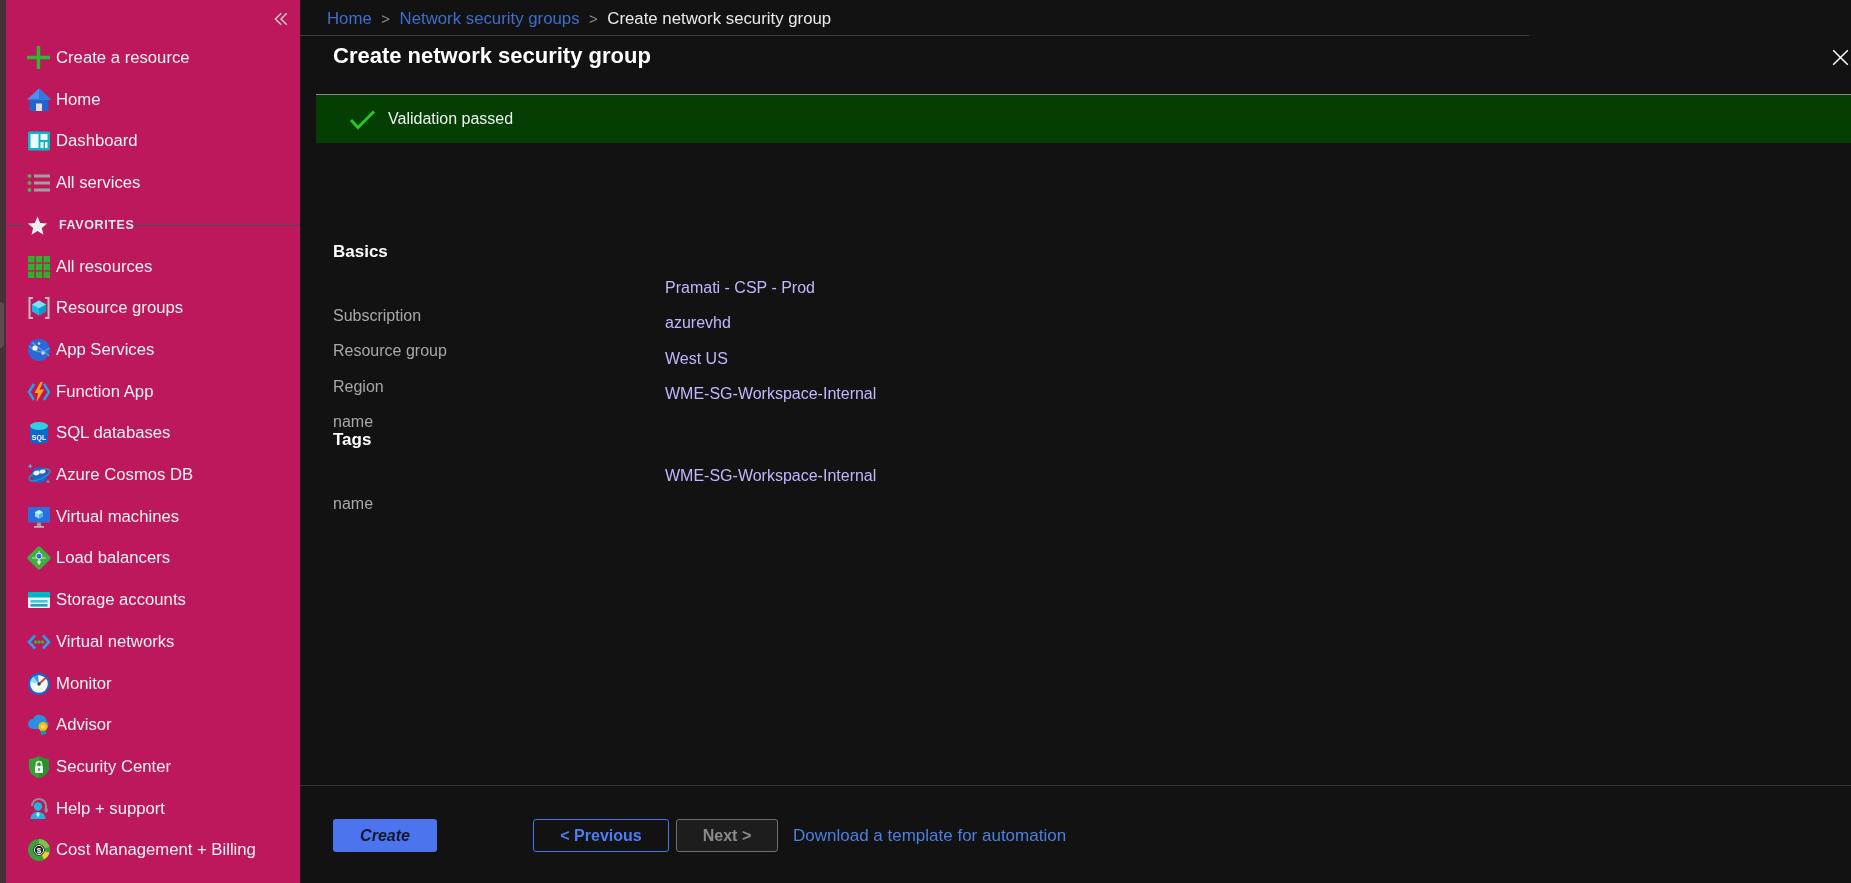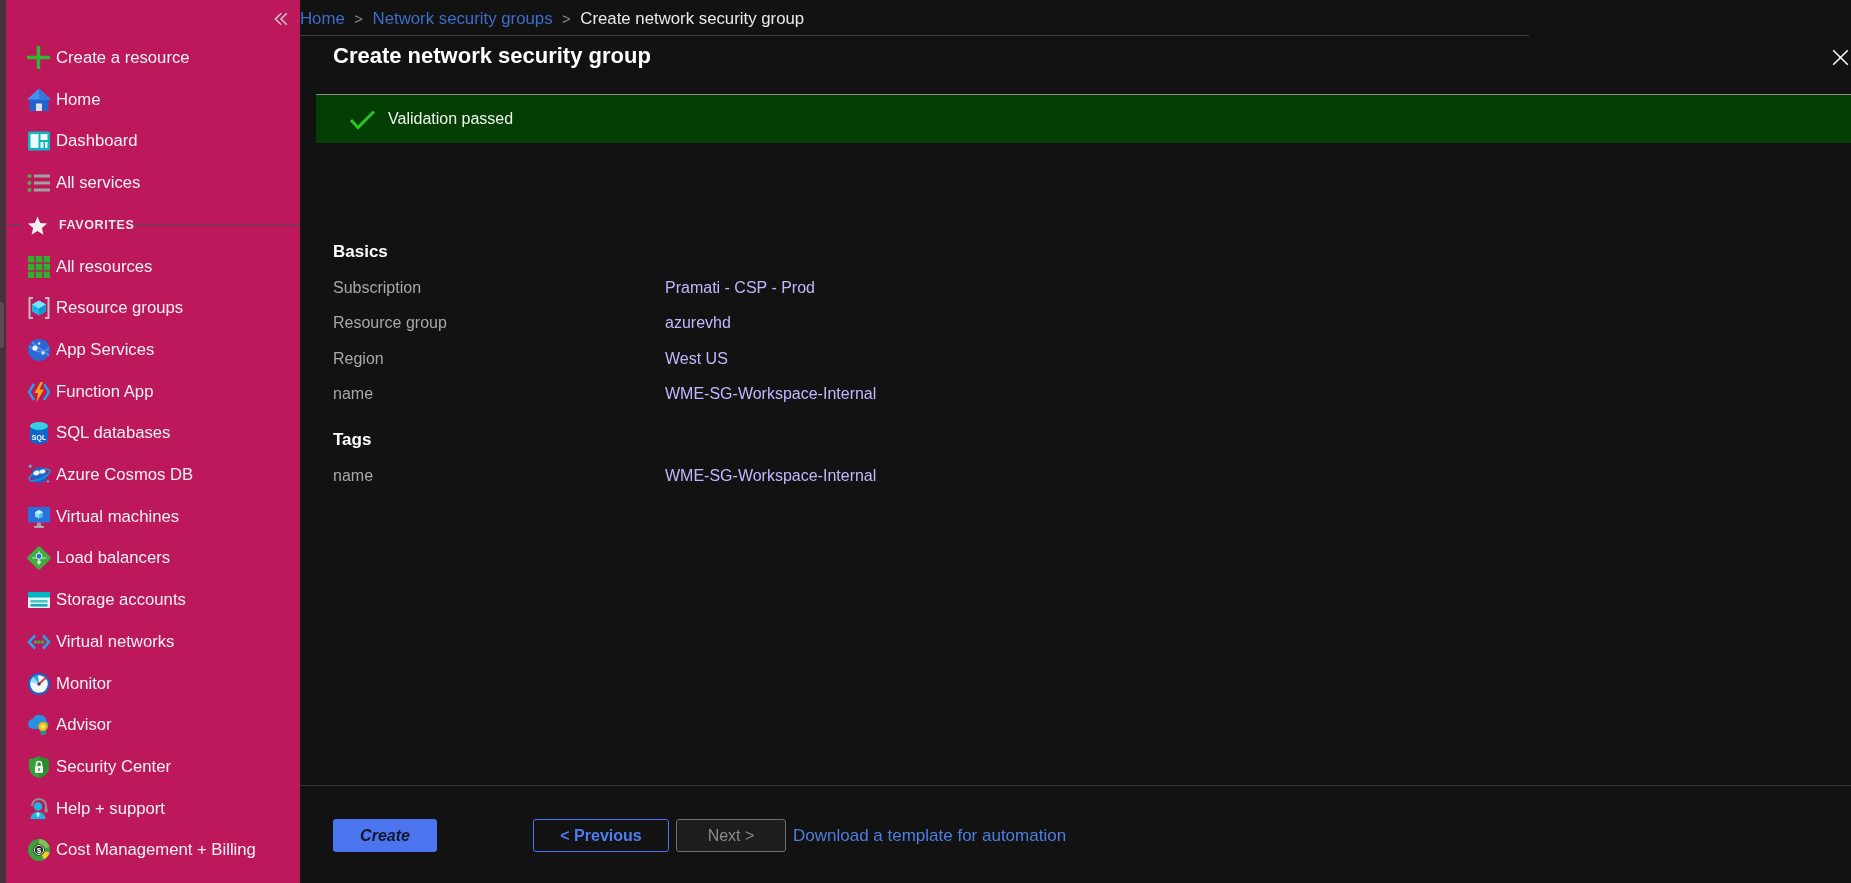--- a/index.html
+++ b/index.html
@@ -17,21 +17,21 @@
 .item { position:absolute; left:0; width:294px; height:42px; }
 .item .ic { position:absolute; left:21px; top:50%; margin-top:-12px; width:24px; height:24px; }
 .item .lbl { position:absolute; left:50px; top:50%; transform:translateY(-50%); font-size:16.7px; color:#f2f2f2; white-space:nowrap; }
 .fav { position:absolute; left:0; width:294px; height:42px; }
 .fav .line { position:absolute; top:50%; height:1px; background:#4b4b4b; }
 .fav .star { position:absolute; left:21px; top:50%; margin-top:-10px; width:21px; height:21px; }
 .fav .lbl { position:absolute; left:53px; top:50%; transform:translateY(-50%); font-size:12.5px; font-weight:bold; letter-spacing:0.6px; color:#e8e8e8; }
 
 
 .main { position:absolute; left:300px; top:0; width:1551px; height:883px; background:#121212; }
-.crumbs { position:absolute; left:0; top:0; width:1229px; height:36px; border-bottom:1px solid #3c3c3c; font-size:16.8px; line-height:37px; white-space:nowrap; }
+.crumbs { position:absolute; left:0; top:0; width:1229px; height:36px; border-bottom:1px solid #3c3c3c; font-size:16.8px; line-height:37px; padding-left:27px; white-space:nowrap; }
 .crumbs a { color:#3e6dcd; text-decoration:none; }
 .crumbs .sep { color:#8f8f8f; padding:0 9.5px; font-size:15px; }
 .crumbs .cur { color:#eaeaea; }
 .titlebar { position:absolute; left:0; top:37px; width:1551px; height:57px; }
 .titlebar h1 { position:absolute; left:33px; top:6px; font-size:22px; font-weight:bold; color:#ffffff; letter-spacing:0px; }
 .close { position:absolute; right:2px; top:12px; width:17px; height:17px; }
 .greenbar { position:absolute; left:16px; top:94px; width:1710px; height:49px; background:#043e02; border-top:1px solid #8a8a8a; }
 .greenbar svg { position:absolute; left:33px; top:15px; }
 .greenbar .txt { position:absolute; left:72px; top:50%; transform:translateY(-50%); font-size:16px; color:#eef4ee; }
 
@@ -40,28 +40,28 @@
 .tab.basics { margin-right:19.5px; }
 .tab.tags { margin-right:24px; }
 .tab.basics { color:#b01db0; }
 .tab.tags { color:#ededed; }
 .tab.review { color:#ffffff; font-weight:bold; position:relative; padding-bottom:9px; }
 .tab.review .ul { position:absolute; left:0; right:0; bottom:0; height:3.5px; background:#1173d6; }
 
 .content { position:absolute; left:33px; top:0; width:1200px; }
 .h3 { position:absolute; font-size:17px; font-weight:bold; color:#ffffff; }
 .row { position:absolute; font-size:16px; width:1200px; }
-.row .l { position:absolute; left:0; color:#a8a8a8; white-space:nowrap; }
+.row .l { position:absolute; left:0; color:#a8a8a8; white-space:nowrap;margin-top:28px; }
 .row .v { position:absolute; left:332px; color:#c4b5fd; white-space:nowrap; }
 
 .footer { position:absolute; left:0; right:0; top:785px; height:98px; border-top:1px solid #333333; }
 .btn { position:absolute; top:33px; height:33px; font-size:16px; text-align:center; border-radius:3px; line-height:31px; }
 .btn.create { left:33px; width:104px; background:#4c74ee; color:#10182b; font-weight:bold; line-height:33px;font-style:italic; }
 .btn.prev { left:233px; width:136px; border:1px solid #4a71ee; color:#4d7df5; font-weight:bold; background:transparent; }
-.btn.next { left:376px; width:110px; border:1px solid #6f6f6f; color:#8b8b8b; font-weight:normal; background:#1d1d1d; }
+.btn.next { left:376px; width:102px; border:1px solid #6f6f6f; color:#8b8b8b; font-weight:bold; background:#1d1d1d; }
 .dl { position:absolute; left:493px; top:40px; font-size:17px; color:#4e7fe0; }
 </style>
 </head>
 <body>
 <div id="stage">
   <div class="strip">
       <div class="thumb"></div>
     </div>
   <div class="sidebar">
     <svg class="collapse" viewBox="0 0 16 16">

